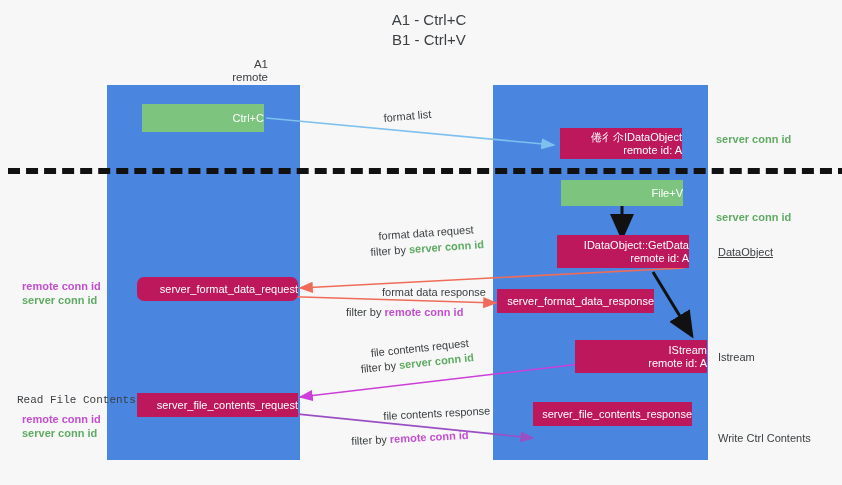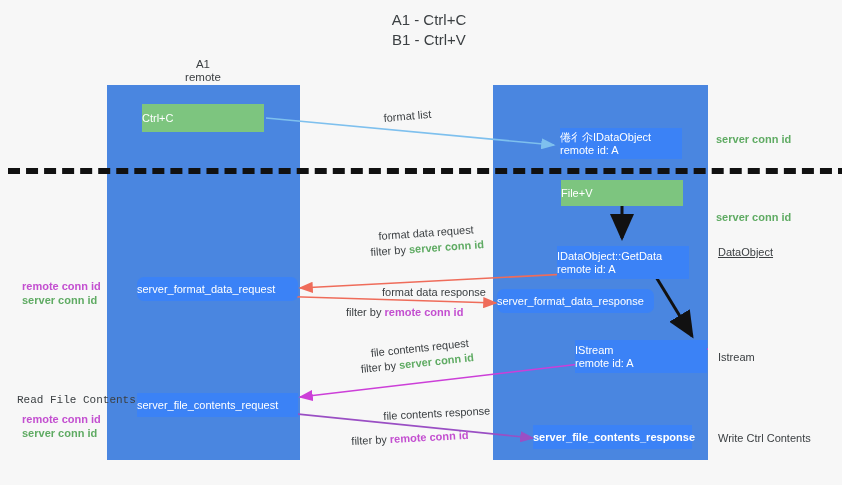--- a/index.html
+++ b/index.html
@@ -11,33 +11,33 @@
     overflow:hidden;
   }
   #stage{position:relative;width:842px;height:485px;margin-left:8px;}
 
   .title{
     position:absolute;left:0;top:10px;width:842px;
     text-align:center;font-size:15px;line-height:20px;color:#3c4043;
   }
 
   .col-head{
-    position:absolute;text-align:center;font-size:11.5px;line-height:13px;color:#3c4043;
+    position:absolute;text-align:right;font-size:11.5px;line-height:13px;color:#3c4043;
   }
   .col-head .big{display:block;}
   .col-head .sub{display:block;}
 
   .lane{position:absolute;background:#4a86e0;}
 
   .node{
     position:absolute;box-sizing:border-box;
-    display:flex;flex-direction:column;align-items:flex-start;justify-content:center;
+    display:flex;flex-direction:column;align-items:flex-end;justify-content:center;
     color:#ffffff;font-size:11px;line-height:13px;text-align:center;
   }
-  .node.orange{background:#3b82f6;}
+  .node.orange{background:#be185d;}
   .node.green{background:#7dc57f;color:#ffffff;}
 
   .divider{
     position:absolute;left:0;top:168px;width:842px;height:0;
     border-top:6px dashed #111111;
   }
 
   .lbl{position:absolute;font-size:11px;line-height:14px;color:#3c4043;white-space:nowrap;}
   .lbl.green{color:#5fab63;font-weight:bold;}
   .lbl.magenta{color:#c34fd0;font-weight:bold;}
@@ -108,43 +108,43 @@
     <span>倦彳尒IDataObject</span>
     <span>remote id: A</span>
   </div>
 
   <div class="divider"></div>
 
   <div class="node green" style="left:553px;top:180px;width:122px;height:26px;">
     <span>File+V</span>
   </div>
 
-  <div class="node orange" style="left:549px;top:246px;width:132px;height:33px;">
+  <div class="node orange" style="left:549px;top:235px;width:132px;height:33px;">
     <span>IDataObject::GetData</span>
     <span>remote id: A</span>
   </div>
 
   <div class="node orange" style="left:567px;top:340px;width:132px;height:33px;">
     <span>IStream</span>
     <span>remote id: A</span>
   </div>
 
   <div class="node orange" style="left:129px;top:277px;width:161px;height:24px;border-radius:7px;">
     <span>server_format_data_request</span>
   </div>
 
-  <div class="node orange" style="left:489px;top:289px;width:157px;height:24px;border-radius:7px;">
+  <div class="node orange" style="left:489px;top:289px;width:157px;height:24px;">
     <span>server_format_data_response</span>
   </div>
 
   <div class="node orange" style="left:129px;top:393px;width:161px;height:24px;">
     <span>server_file_contents_request</span>
   </div>
 
-  <div class="node orange" style="left:525px;top:425px;width:159px;height:24px;font-weight:bold;">
+  <div class="node orange" style="left:525px;top:402px;width:159px;height:24px;">
     <span>server_file_contents_response</span>
   </div>
 
   <div class="lbl rot" style="left:375px;top:111px;transform:rotate(-5deg);">format list</div>
 
   <div class="lbl rot" style="left:370px;top:229px;transform:rotate(-4deg);">format data request</div>
   <div class="lbl rot" style="left:362px;top:245px;transform:rotate(-4deg);">
     <span>filter by </span><span class="inline-green">server conn id</span>
   </div>
 

